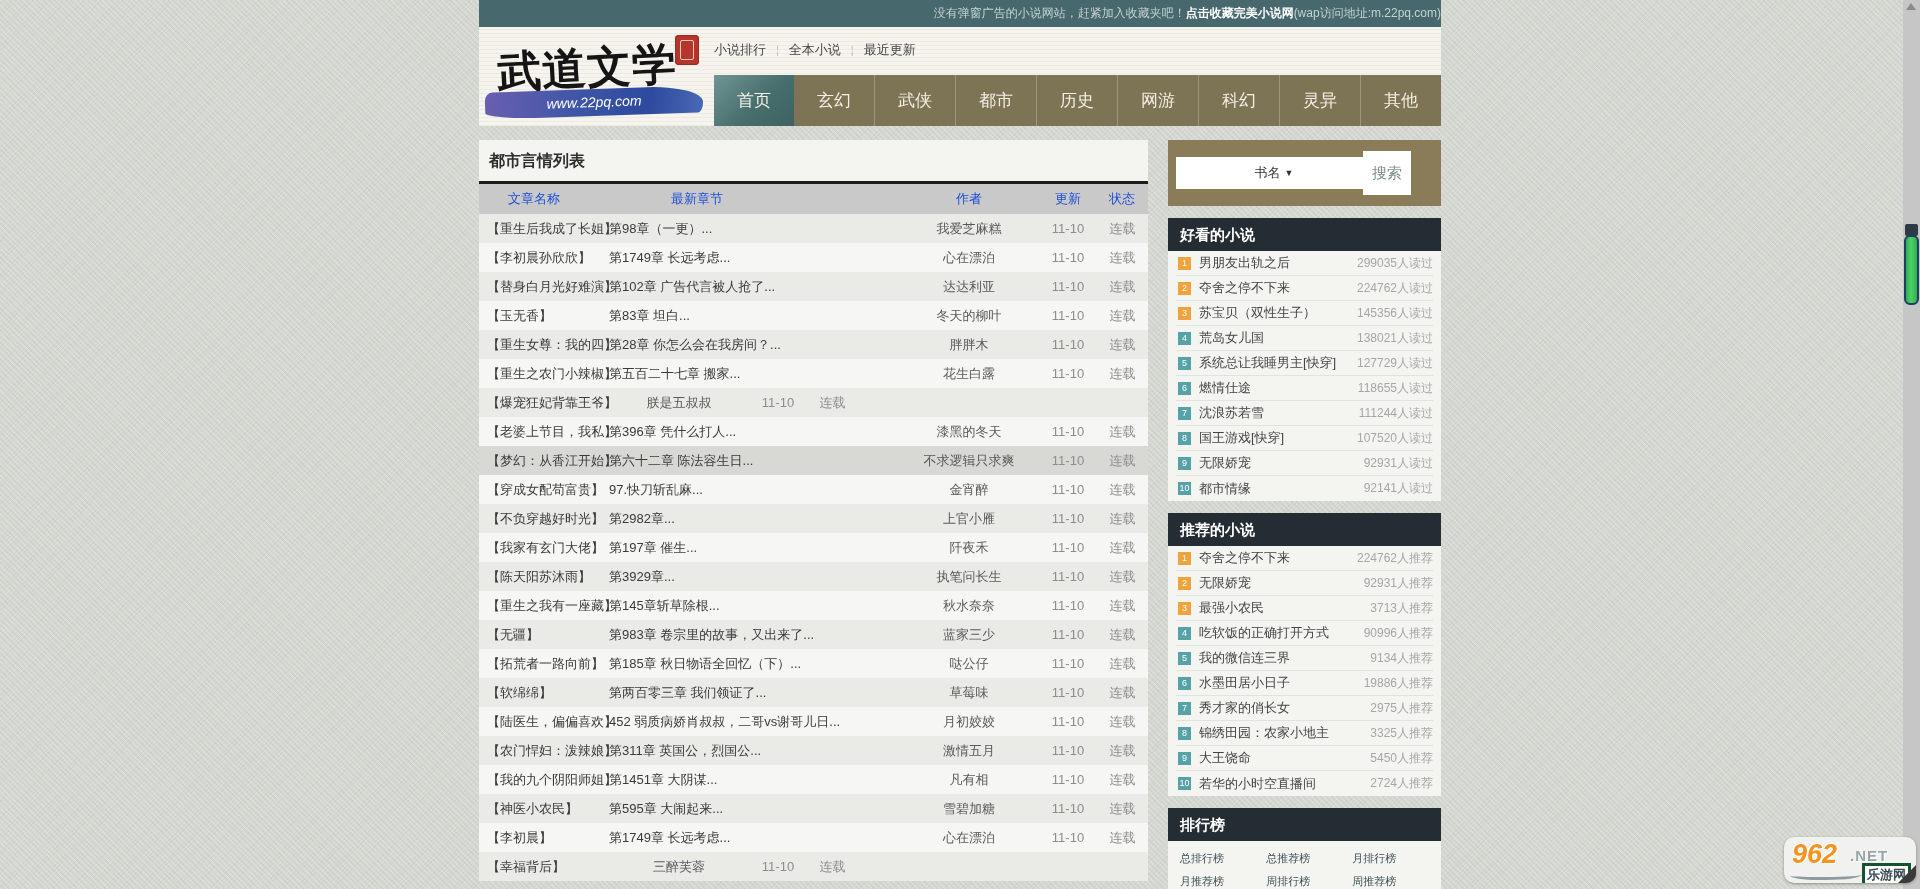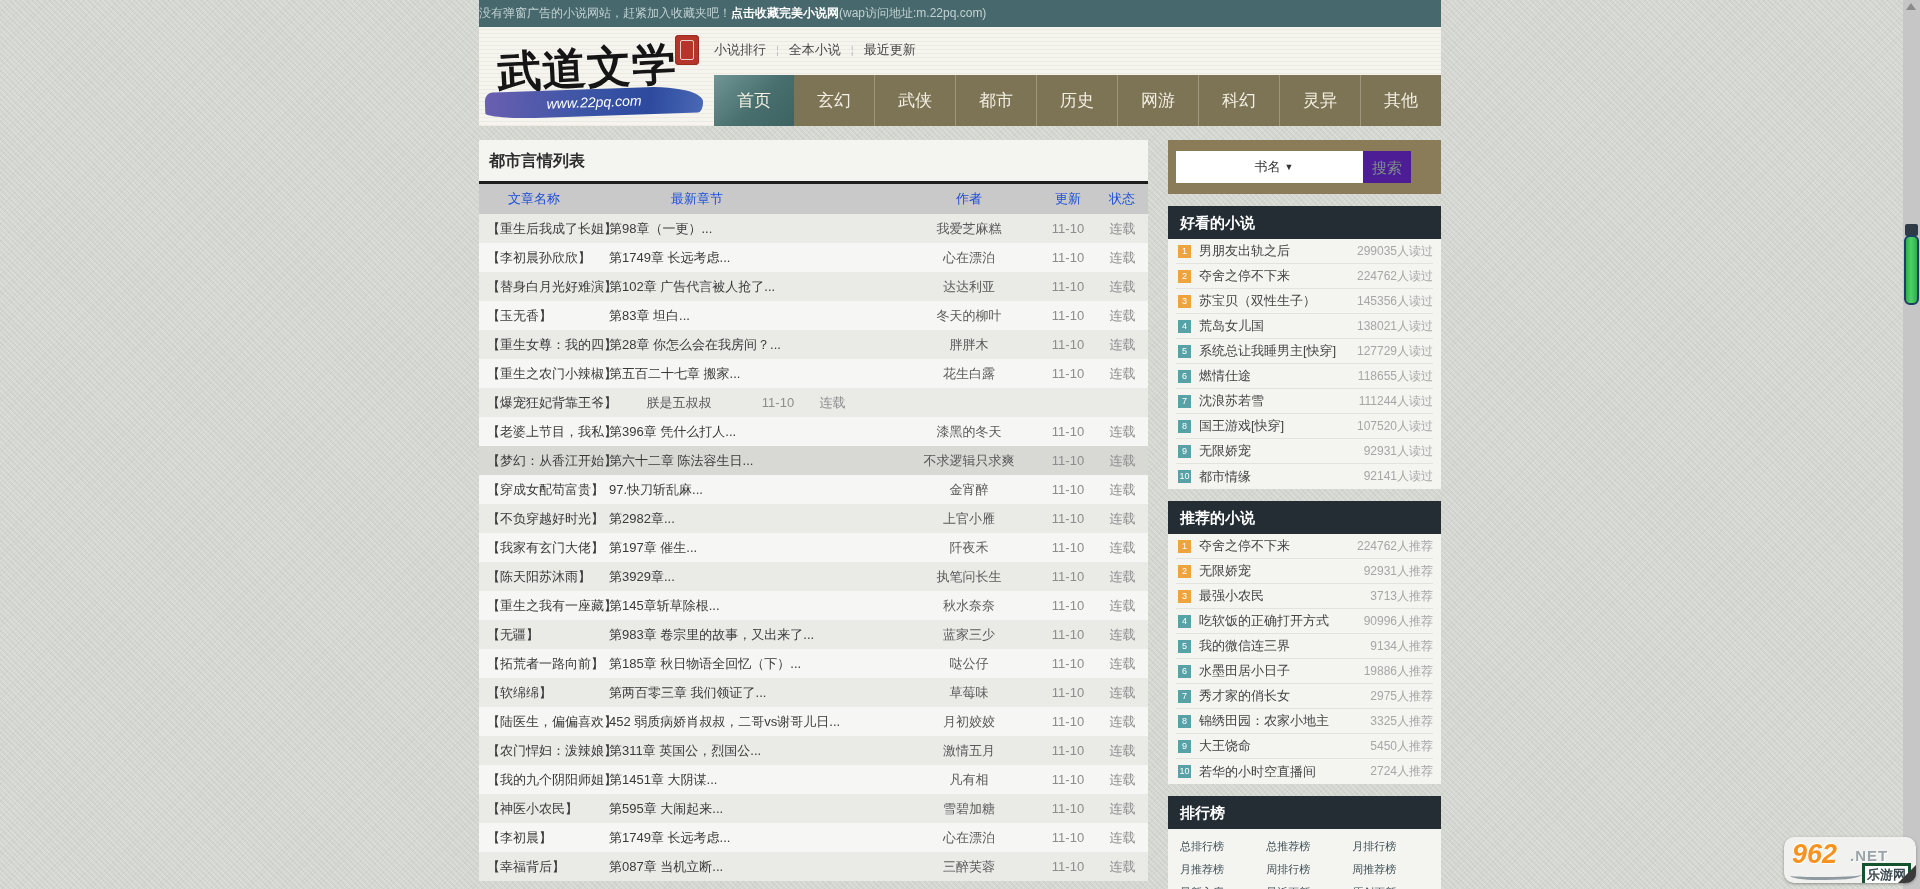--- a/index.html
+++ b/index.html
@@ -8,21 +8,21 @@
     font-family:"Liberation Sans","DejaVu Sans",sans-serif;
     background-color:#d3d6cf;
     background-image:
       repeating-linear-gradient(45deg, rgba(255,255,255,.18) 0 2px, rgba(0,0,0,0) 2px 4px),
       repeating-linear-gradient(-45deg, rgba(120,128,116,.07) 0 1px, rgba(0,0,0,0) 1px 3px);
   }
   .container{width:962px;margin:0 auto;position:relative;}
   a{text-decoration:none;cursor:pointer;}
 
   
-  .topbar{height:27px;line-height:27px;background:#47686c;text-align:left;
+  .topbar{height:27px;line-height:27px;background:#47686c;text-align:right;
           font-size:12px;color:#c3d2d2;white-space:nowrap;}
   .topbar .hl{color:#ffffff;font-weight:bold;}
 
   
   .header{height:99px;background:#f6f4ee;position:relative;
     background-image:repeating-linear-gradient(0deg, rgba(210,205,190,.25) 0 1px, rgba(0,0,0,0) 1px 4px);}
   .logo{position:absolute;left:0;top:0;width:235px;height:99px;}
   .logo-cn{position:absolute;left:18px;top:12px;font-family:"Liberation Serif","DejaVu Serif",serif;
            font-weight:bold;font-size:44px;color:#151515;letter-spacing:1px;transform:rotate(-3deg);}
   .seal{position:absolute;left:196px;top:8px;width:24px;height:30px;background:#b5352a;border-radius:4px;
@@ -70,21 +70,21 @@
   .c-auth{width:140px;text-align:center;color:#5a5a5a;}
   .c-date{width:58px;text-align:center;color:#8d8d8d;}
   .c-stat{width:51px;text-align:center;color:#8d8d8d;}
 
   
   .sidebar{width:273px;margin-left:20px;}
   .search{background:#8a7c59;padding:11px 8px;display:flex;align-items:center;}
   .search-input{width:187px;height:32px;background:#ffffff;border:none;display:flex;align-items:center;justify-content:center;}
   .book-select{font-size:13px;color:#333;padding-left:9px;background:transparent;border:none;}
   .caret{font-size:9px;color:#333;margin-left:4px;}
-  .search-btn{width:48px;height:32px;background:#4c1d95;color:#7d8c8c;font-size:15px;
+  .search-btn{width:48px;height:44px;background:#ffffff;color:#7d8c8c;font-size:15px;
               border:none;line-height:32px;text-align:center;}
 
   .panel{margin-top:12px;background:#f4f4f1;}
   .panel-h{height:33px;line-height:33px;background:#232d33;color:#ffffff;
            font-size:15px;font-weight:bold;padding-left:12px;}
   .plist{padding:0 8px;}
   .pitem{display:flex;align-items:center;height:25px;border-bottom:1px solid #e2e2de;
          font-size:13px;box-sizing:border-box;}
   .pitem:last-child{border-bottom:none;}
   .badge{width:13px;height:13px;margin:0 8px 0 2px;text-align:center;line-height:13px;
@@ -346,21 +346,20 @@
   <div class="row">
     <div class="c-title"><a>【李初晨】</a></div>
     <div class="c-chap"><a>第1749章 长远考虑...</a></div>
     <div class="c-auth">心在漂泊</div>
     <div class="c-date">11-10</div>
     <div class="c-stat">连载</div>
   </div>
 
   <div class="row">
     <div class="c-title"><a>【幸福背后】</a></div>
-    <div class="c-chap"><a>第087章 当机立断...</a></div>
     <div class="c-auth">三醉芙蓉</div>
     <div class="c-date">11-10</div>
     <div class="c-stat">连载</div>
   </div>
 </div>
     </div>
 
     <div class="sidebar">
       <div class="search">
         <div class="search-input">

